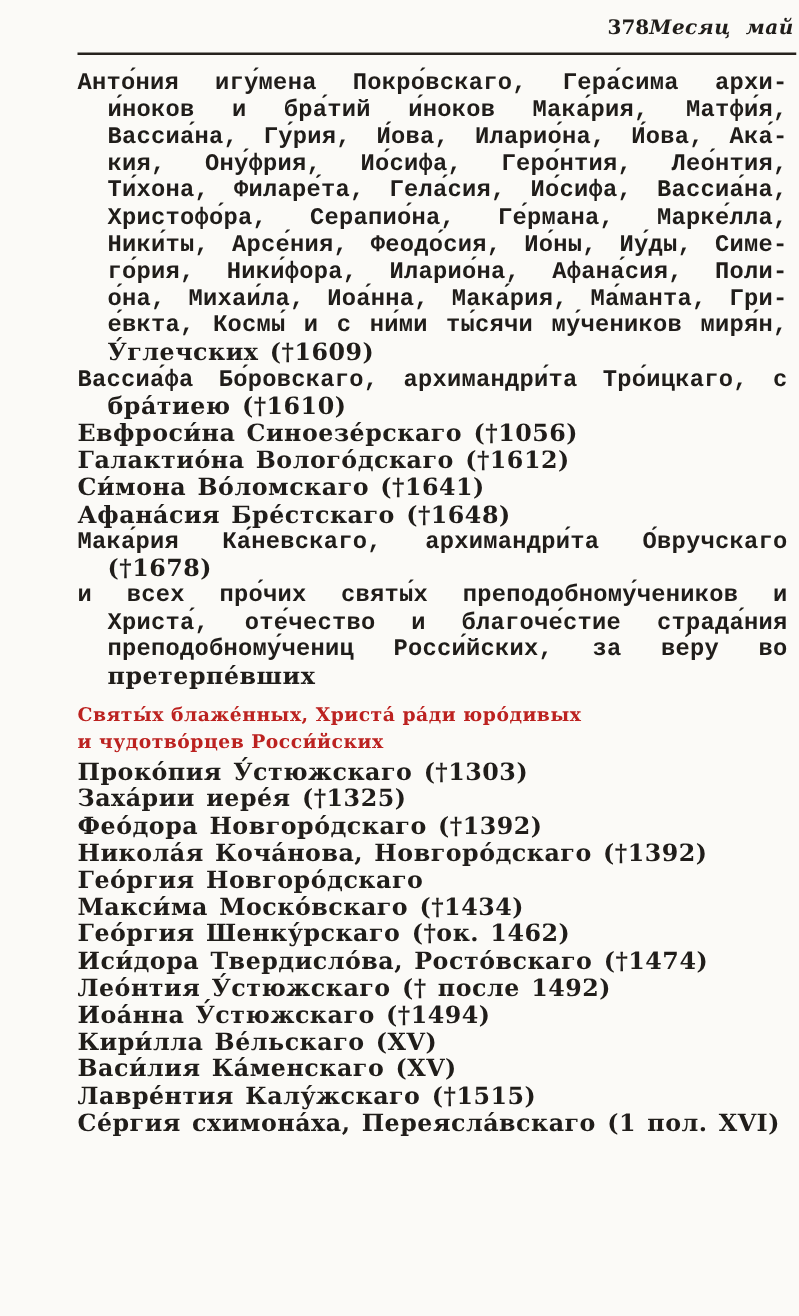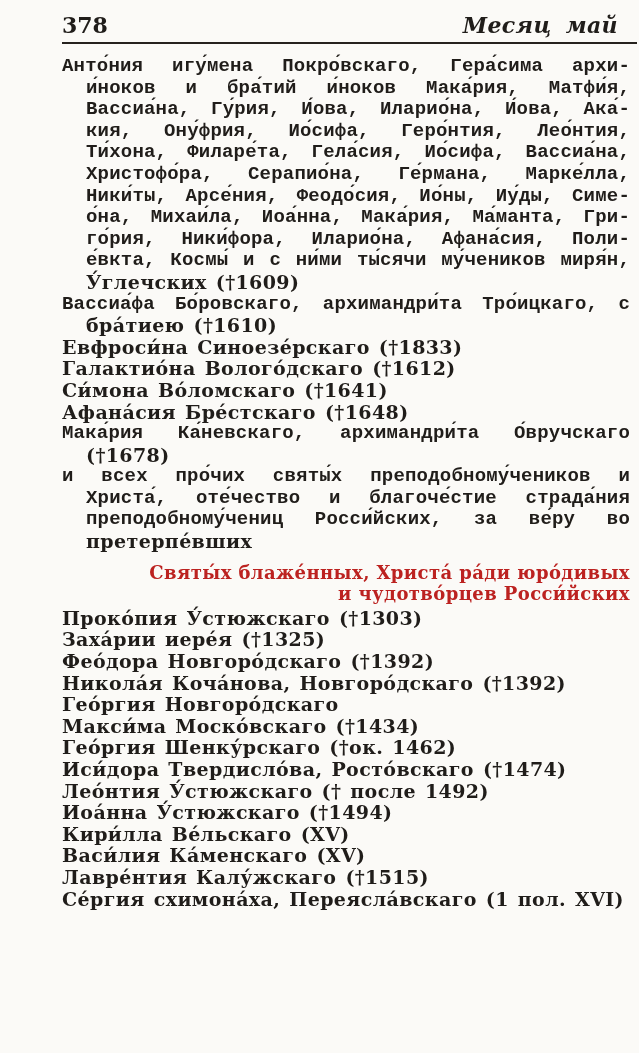--- a/index.html
+++ b/index.html
@@ -9,26 +9,26 @@
     position: relative;
     width: 639px;
     height: 1053px;
     overflow: hidden;
     font-family: "DejaVu Serif", "Liberation Serif", serif;
     font-weight: 700;
   }
   .pagehead {
     position: absolute;
     left: 62px;
-    right: 21px;
+    right: 4px;
     top: 12px;
     display: flex;
-    justify-content: space-between;
+    justify-content: flex-end;
     align-items: baseline;
-    font-size: 22px;
+    font-size: 16px;
   }
   .running { font-style: italic; word-spacing: 6px; letter-spacing: 0.4px; }
   .rule {
     position: absolute;
     left: 62px;
     right: 2px;
     top: 42px;
     height: 2px;
     background: #26221e;
   }
@@ -44,22 +44,22 @@
   .line { letter-spacing: 0.4px; word-spacing: 2px; }
   .line.cont { padding-left: 24px; }
   .line.stretch {
     letter-spacing: 0.2px;
     word-spacing: normal;
     text-align: justify;
     text-align-last: justify;
     font-family: Liberation Mono, monospace;
   }
   .section-heading {
-    text-align: right;
-    font-size: 18px;
+    text-align: left;
+    font-size: 15px;
     line-height: 21.6px;
     margin: 9px 0 3px 0;
   }
   .hline { letter-spacing: 0.4px; }
 </style>
 </head>
 <body style="background: rgb(251, 250, 247);">
 
 <div class="page" style="background: rgb(251, 250, 247); color: rgb(32, 29, 26);">
   <div class="pagehead">
@@ -70,31 +70,31 @@
   <div class="text">
     <div id="before">
         <div class="entry">
           <div class="line stretch">Анто́ния игу́мена Покро́вскаго, Гера́сима архи-</div>
           <div class="line cont stretch">и́ноков и бра́тий и́ноков Мака́рия, Матфи́я,</div>
           <div class="line cont stretch">Вассиа́на, Гу́рия, И́ова, Иларио́на, И́ова, Ака́-</div>
           <div class="line cont stretch">кия, Ону́фрия, Ио́сифа, Геро́нтия, Лео́нтия,</div>
           <div class="line cont stretch">Ти́хона, Филаре́та, Гела́сия, Ио́сифа, Вассиа́на,</div>
           <div class="line cont stretch">Христофо́ра, Серапио́на, Ге́рмана, Марке́лла,</div>
           <div class="line cont stretch">Ники́ты, Арсе́ния, Феодо́сия, Ио́ны, Иу́ды, Симе-</div>
+          <div class="line cont stretch">го́рия, Ники́фора, Иларио́на, Афана́сия, Поли-</div>
           <div class="line cont stretch">о́на, Михаи́ла, Иоа́нна, Мака́рия, Ма́манта, Гри-</div>
-          <div class="line cont stretch">го́рия, Ники́фора, Иларио́на, Афана́сия, Поли-</div>
           <div class="line cont stretch">е́вкта, Космы́ и с ни́ми ты́сячи му́чеников миря́н,</div>
           <div class="line cont">У́глечских (†1609)</div>
         </div>
         <div class="entry">
           <div class="line stretch">Вассиа́фа Бо́ровскаго, архимандри́та Тро́ицкаго, с</div>
           <div class="line cont">бра́тиею (†1610)</div>
         </div>
         <div class="entry">
-          <div class="line">Евфроси́на Синоезе́рскаго (†1833)</div>
+          <div class="line">Евфроси́на Синоезе́рскаго (†1056)</div>
         </div>
         <div class="entry">
           <div class="line">Галактио́на Волого́дскаго (†1612)</div>
         </div>
         <div class="entry">
           <div class="line">Си́мона Во́ломскаго (†1641)</div>
         </div>
         <div class="entry">
           <div class="line">Афана́сия Бре́стскаго (†1648)</div>
         </div>

